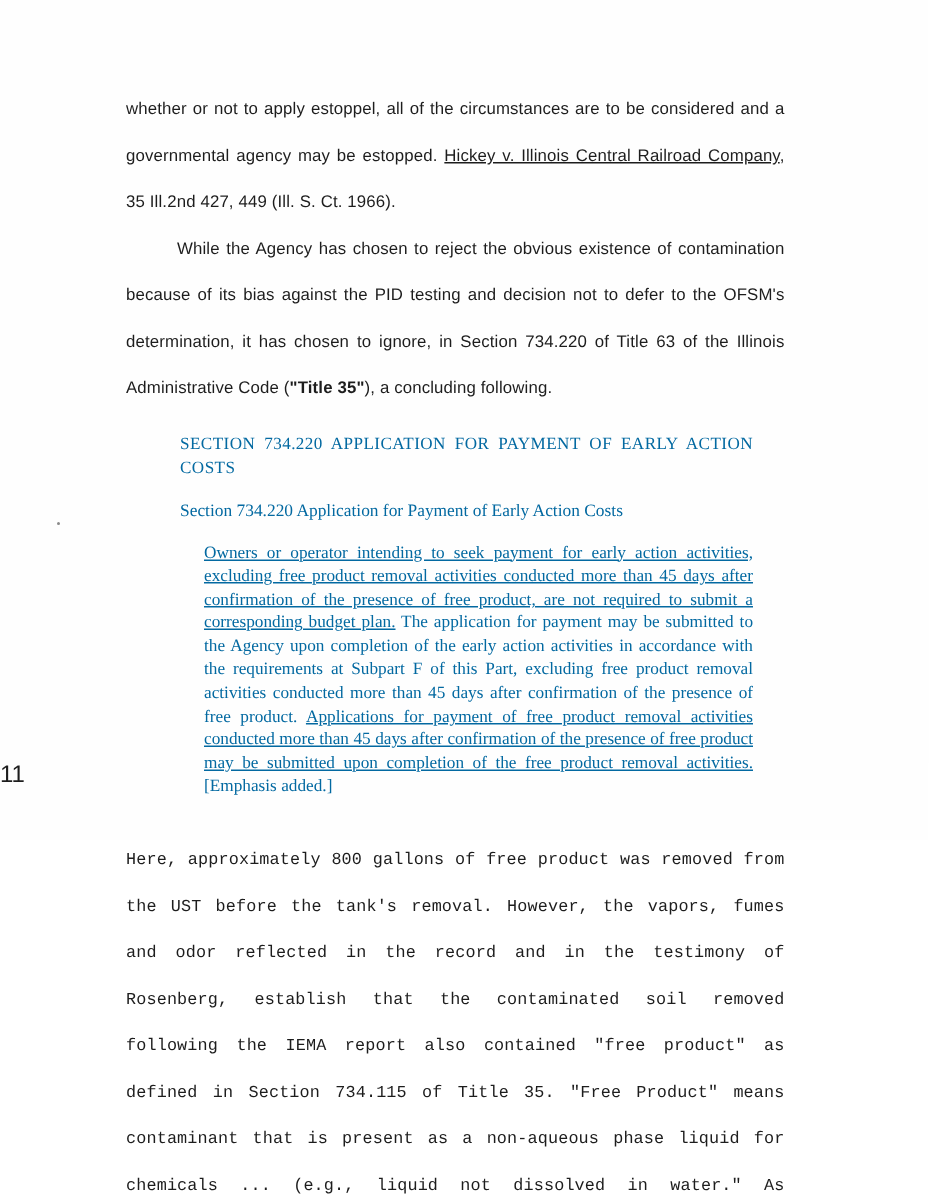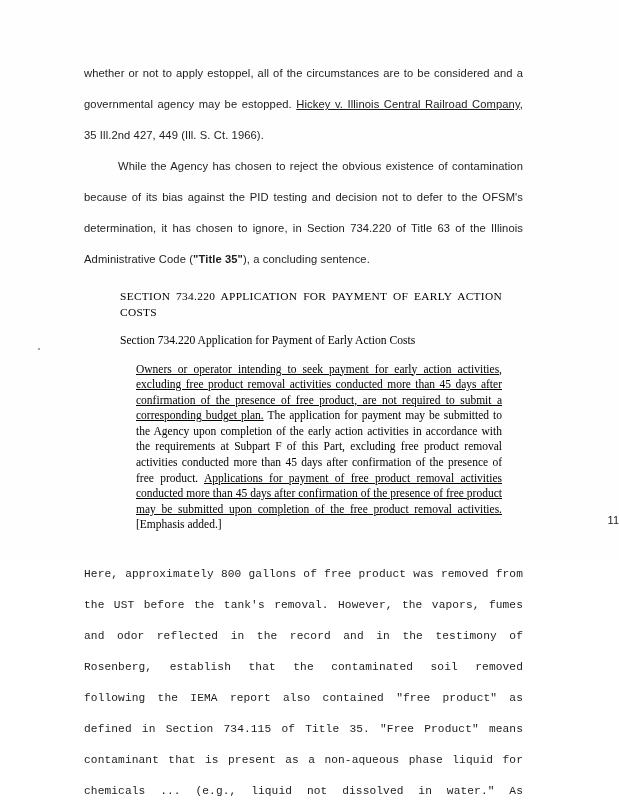--- a/index.html
+++ b/index.html
@@ -38,21 +38,21 @@
   .u {
     text-decoration: underline;
   }
   .b {
     font-weight: bold;
   }
   .quote-block {
     margin: 14px 0 0 36px;
     width: 382px;
     font-family: "Liberation Serif", serif;
-    color: #000000;
+    color: #0369a1;
   }
   .quote-heading {
     font-size: 11.4px;
     line-height: 15.5px;
     letter-spacing: 0.3px;
     text-align: justify;
   }
   .quote-sub {
     font-size: 11.6px;
     line-height: 15.5px;
@@ -80,22 +80,22 @@
     color: #1d1d1d;
   }
   .testimony .first-line {
     text-indent: 50px;
   }
   .page-number {
     position: absolute;
     left: 0;
     right: 0;
     bottom: 34px;
-    text-align: right;
-    font-size: 11px;
+    text-align: left;
+    font-size: 16px;
     color: #1d1d1d;
   }
   .speck {
     position: absolute;
     left: 38px;
     top: 348px;
     width: 2px;
     height: 2px;
     background: #8a8a8a;
     border-radius: 50%;
@@ -108,21 +108,21 @@
 
   <div class="speck"></div>
 
   <div class="body-text">
 
     <p>
       <span>whether or not to apply estoppel, all of the circumstances are to be considered and a governmental agency may be estopped.  </span><span class="u">Hickey v. Illinois Central Railroad Company</span><span>, 35 Ill.2nd 427, 449 (Ill. S. Ct. 1966).</span>
     </p>
 
     <p class="indent">
-      <span>While the Agency has chosen to reject the obvious existence of contamination because of its bias against the PID testing and decision not to defer to the OFSM's determination, it has chosen to ignore, in Section 734.220 of Title 63 of the Illinois Administrative Code (</span><span class="b">"Title 35"</span><span>), a concluding sentence.</span>
+      <span>While the Agency has chosen to reject the obvious existence of contamination because of its bias against the PID testing and decision not to defer to the OFSM's determination, it has chosen to ignore, in Section 734.220 of Title 63 of the Illinois Administrative Code (</span><span class="b">"Title 35"</span><span>), a concluding following.</span>
     </p>
 
   </div>
 
   <div class="quote-block">
     <div class="quote-heading">SECTION 734.220 APPLICATION FOR PAYMENT OF EARLY ACTION COSTS</div>
     <div class="quote-sub">Section 734.220 Application for Payment of Early Action Costs</div>
     <div class="quote-para">
       <span class="u">Owners or operator intending to seek payment for early action activities, excluding free product removal activities conducted more than 45 days after confirmation of the presence of free product, are not required to submit a corresponding budget plan.</span><span>  The application for payment may be submitted to the Agency upon completion of the early action activities in accordance with the requirements at Subpart F of this Part, excluding free product removal activities conducted more than 45 days after confirmation of the presence of free product.  </span><span class="u">Applications for payment of free product removal activities conducted more than 45 days after confirmation of the presence of free product may be submitted upon completion of the free product removal activities.</span><span>  [Emphasis added.]</span>
     </div>

